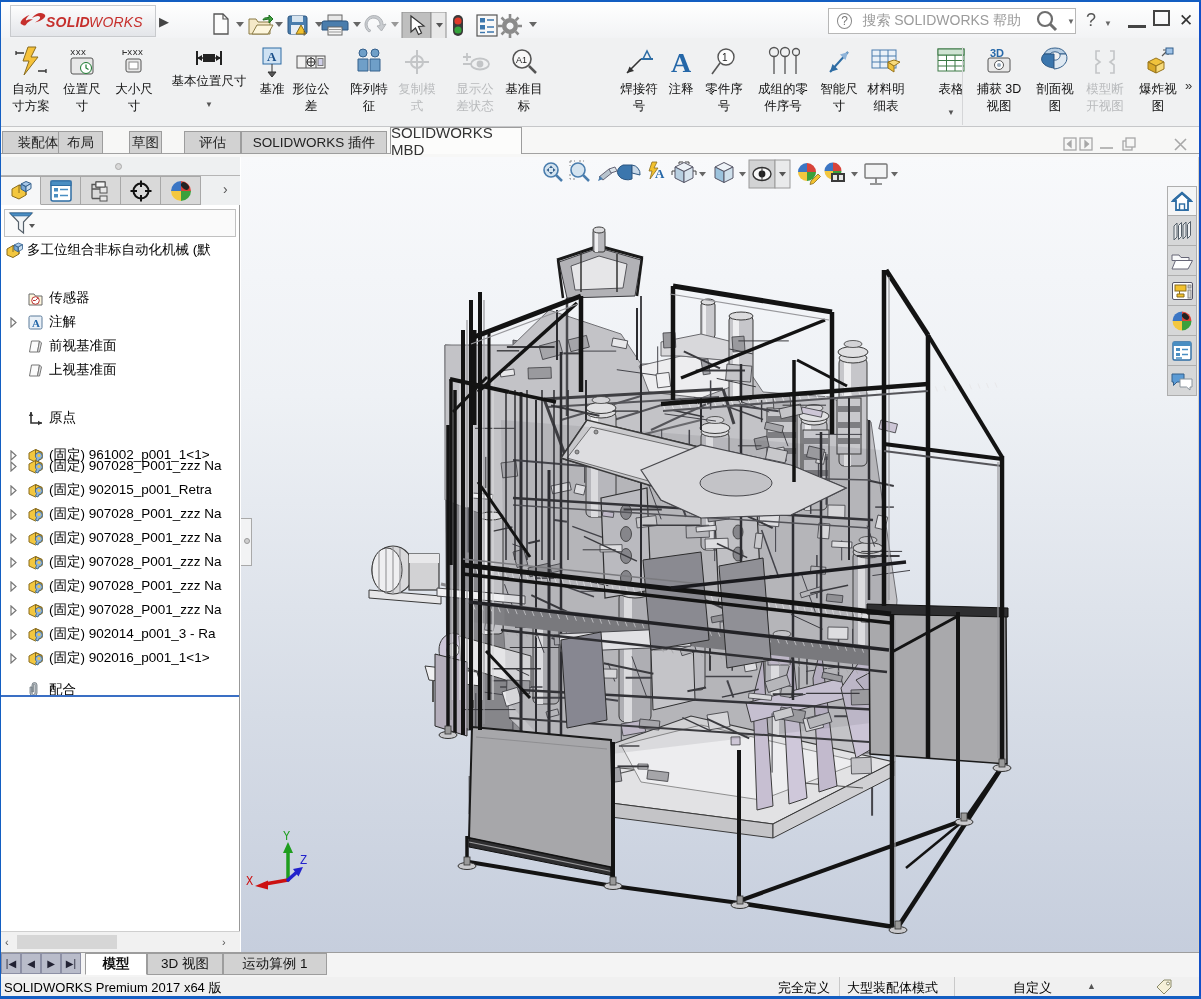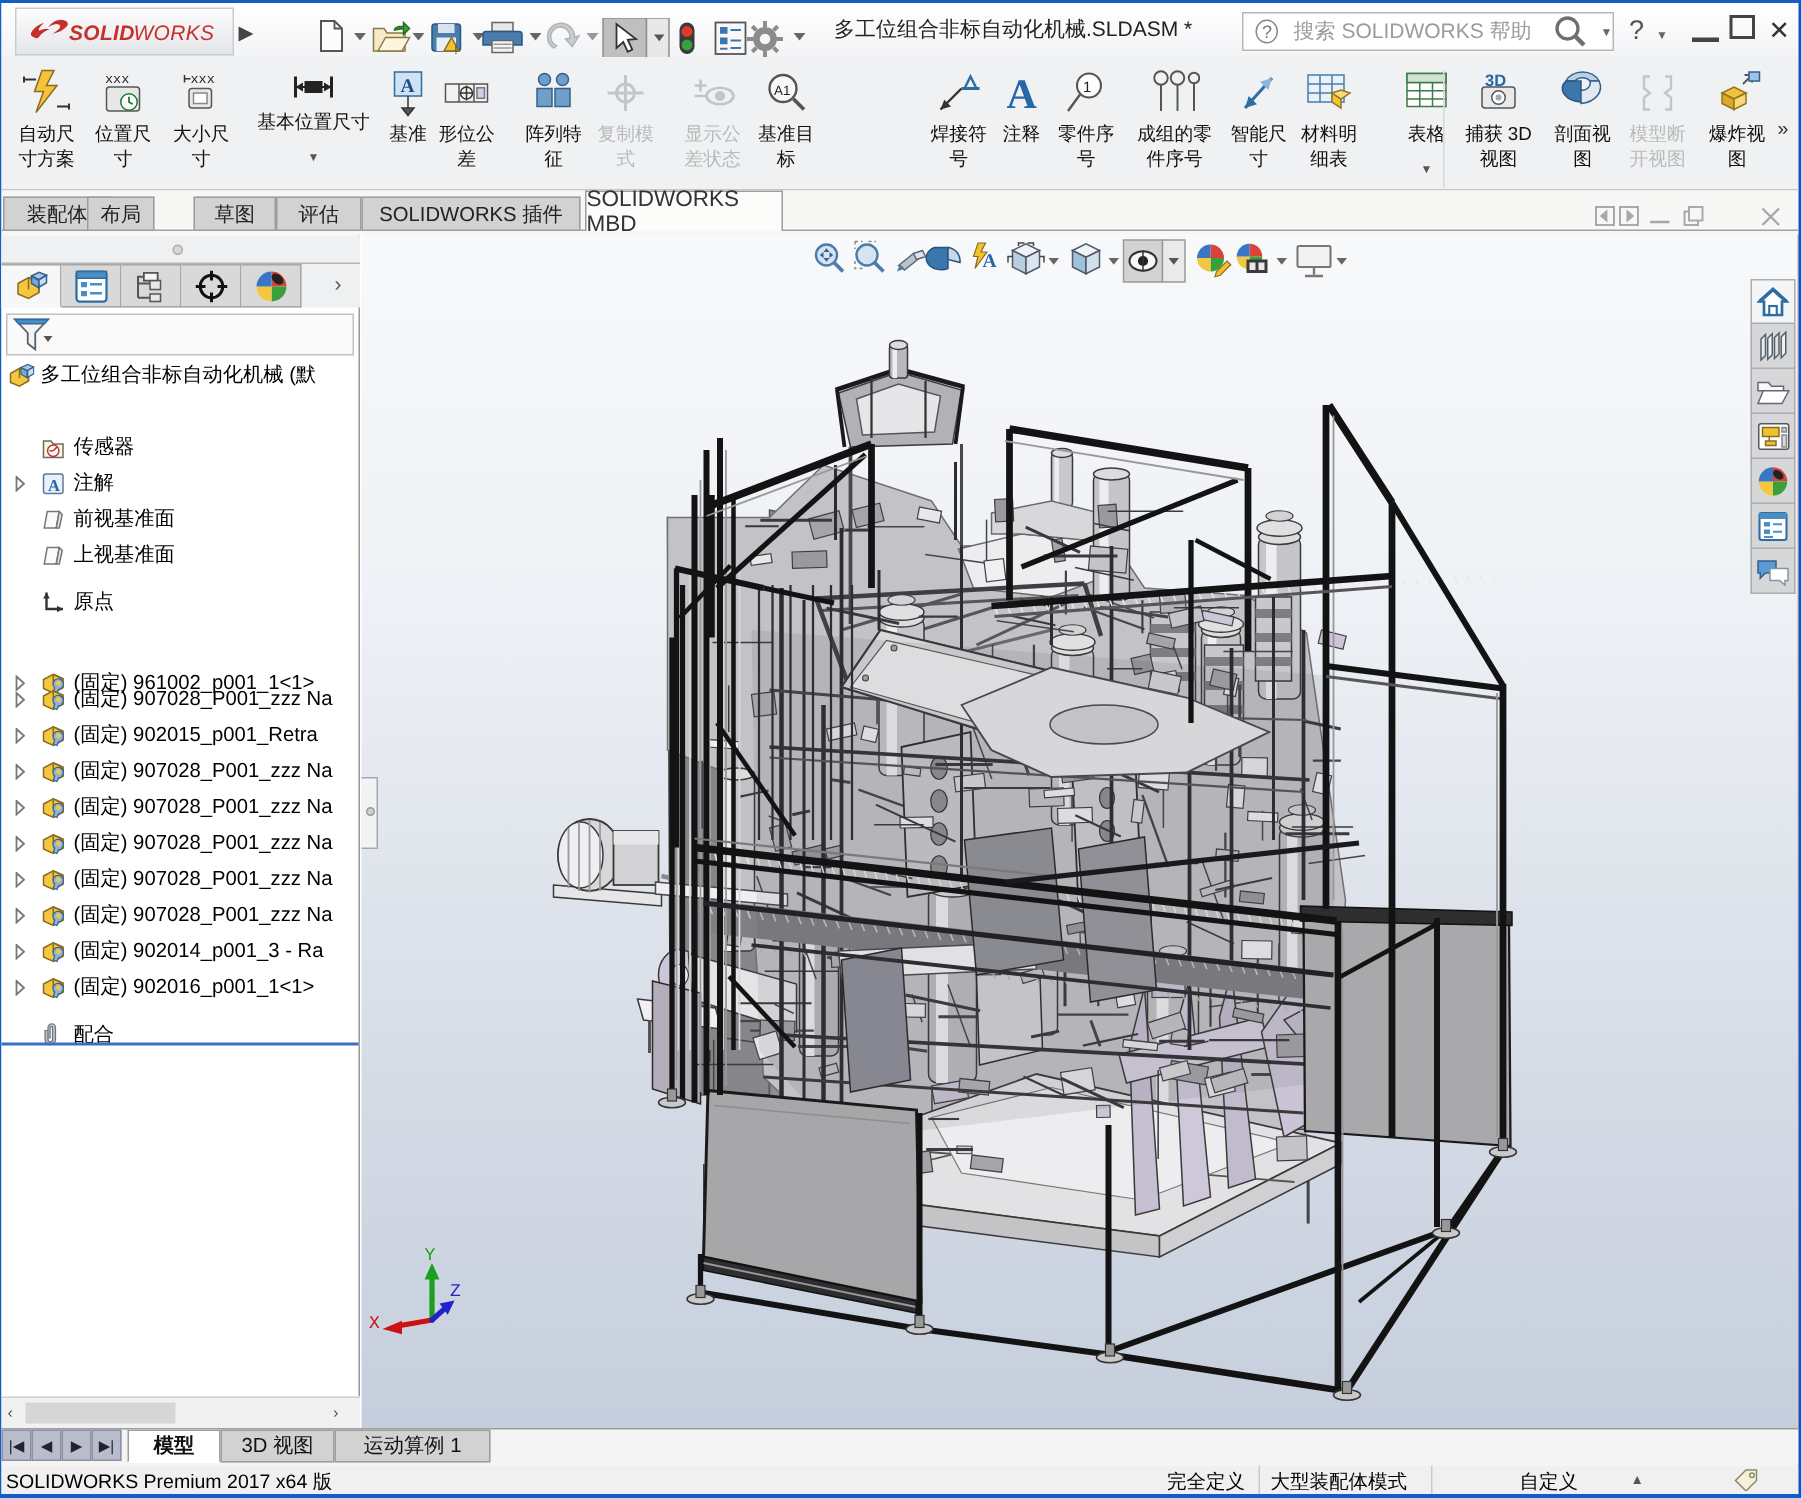--- a/index.html
+++ b/index.html
@@ -136,21 +136,20 @@
           <path d="M269 20.5 h5" stroke="#3b76ad" stroke-width="1.4"></path>
         </g>
       <g fill="#8b8b8b">
           <path d="M299 6 a8 8 0 1 1 -0.01 0z M299 10.5 a3.5 3.5 0 1 0 0.01 0z" fill-rule="evenodd"></path>
           <g stroke="#8b8b8b" stroke-width="2.6">
             <path d="M299 2 v4 M299 22 v4 M287 14 h4 M307 14 h4 M290.5 5.5 l2.8 2.8 M304.7 19.7 l2.8 2.8 M290.5 22.5 l2.8 -2.8 M304.7 8.3 l2.8 -2.8"></path>
           </g>
         </g>
       <path d="M318 10 l4 5 4 -5 z" fill="#666"></path>
     </svg>
-    <div id="title" class="abs">多工位组合非标自动化机械.SLDASM *</div>
     <div id="searchbox" class="abs">
         <span style="margin-left:8px;width:16px;height:16px;border:1.5px solid #8a8a8a;border-radius:50%;color:#777;font-size:12px;display:inline-flex;align-items:center;justify-content:center">?</span>
         <span style="margin-left:10px;color:#9b9b9b;font-size:14px">搜索 SOLIDWORKS 帮助</span>
         <svg style="margin-left:14px;flex:none" width="24" height="24" viewBox="0 0 24 24">
           <circle cx="10" cy="10" r="7" stroke="#6e6e6e" fill="none" stroke-width="2.2"></circle>
           <path d="M15 15 L21 21" stroke="#6e6e6e" stroke-width="3"></path>
         </svg>
         <span class="caret" style="margin-left:8px">▼</span>
       </div>
     <div id="helpq" class="abs">? <span class="caret">▼</span></div>
@@ -407,21 +406,21 @@
         <div class="rlb">爆炸视
 图</div>
       </div>
     <div style="position:absolute;left:1184px;top:40px;color:#333;font-size:13px">»</div>
   </div>
 
   <div id="tabrow" class="abs">
       <div style="position:absolute;left:0;top:26px;width:1198px;height:1px;background:#a2a2a2"></div>
     <div class="ctab" style="left:1px;width:72px">装配体</div>
     <div class="ctab" style="left:57px;width:45px">布局</div>
-    <div class="ctab" style="left:128px;width:55px">草图</div>
+    <div class="ctab" style="left:128px;width:33px">草图</div>
     <div class="ctab" style="left:183px;width:57px">评估</div>
     <div class="ctab" style="left:240px;width:146px">SOLIDWORKS 插件</div>
     <div class="ctab act" style="left:389px;width:132px">SOLIDWORKS MBD</div>
     <svg class="wbtns" style="position:absolute;right:10px;top:10px" width="126" height="15" viewBox="0 0 126 15">
 <g stroke="#a8a8a8" fill="none" stroke-width="1.3">
 <rect x="1" y="1" width="12" height="12"></rect>
           <path d="M8 4 l-3.5 3 3.5 3z" fill="#a8a8a8"></path>
 <rect x="17" y="1" width="12" height="12"></rect>
           <path d="M22 4 l3.5 3 -3.5 3z" fill="#a8a8a8"></path>
 <path d="M37 11 h13" stroke-width="1.6"></path>
@@ -1281,21 +1280,21 @@
 <div class="trow" style="top:96px">
           <span style="width:26px;flex:none"></span>
           <span class="ticon">
             <svg width="17" height="17" viewBox="0 0 17 17">
               <path d="M4.5 3 h8 l-2 11 h-8z" fill="#fbfbfb" stroke="#777"></path>
               <path d="M12.5 3 l2 2 -2 9 -2 -0z" fill="#e4e4e4" stroke="#777"></path>
             </svg>
           </span>
           <span class="tlabel">前视基准面</span>
         </div>
-<div class="trow" style="top:151px">
+<div class="trow" style="top:168px">
           <span style="width:26px;flex:none"></span>
           <span class="ticon">
             <svg width="17" height="17" viewBox="0 0 17 17">
               <path d="M4 2 v11 h11" stroke="#333" stroke-width="1.6" fill="none"></path>
               <path d="M4 2 l-2.2 4 h4.4z M15 13 l-4 -2.2 v4.4z" fill="#333"></path>
             </svg>
           </span>
           <span class="tlabel">原点</span>
         </div>
 <div class="trow" style="top:205px">

